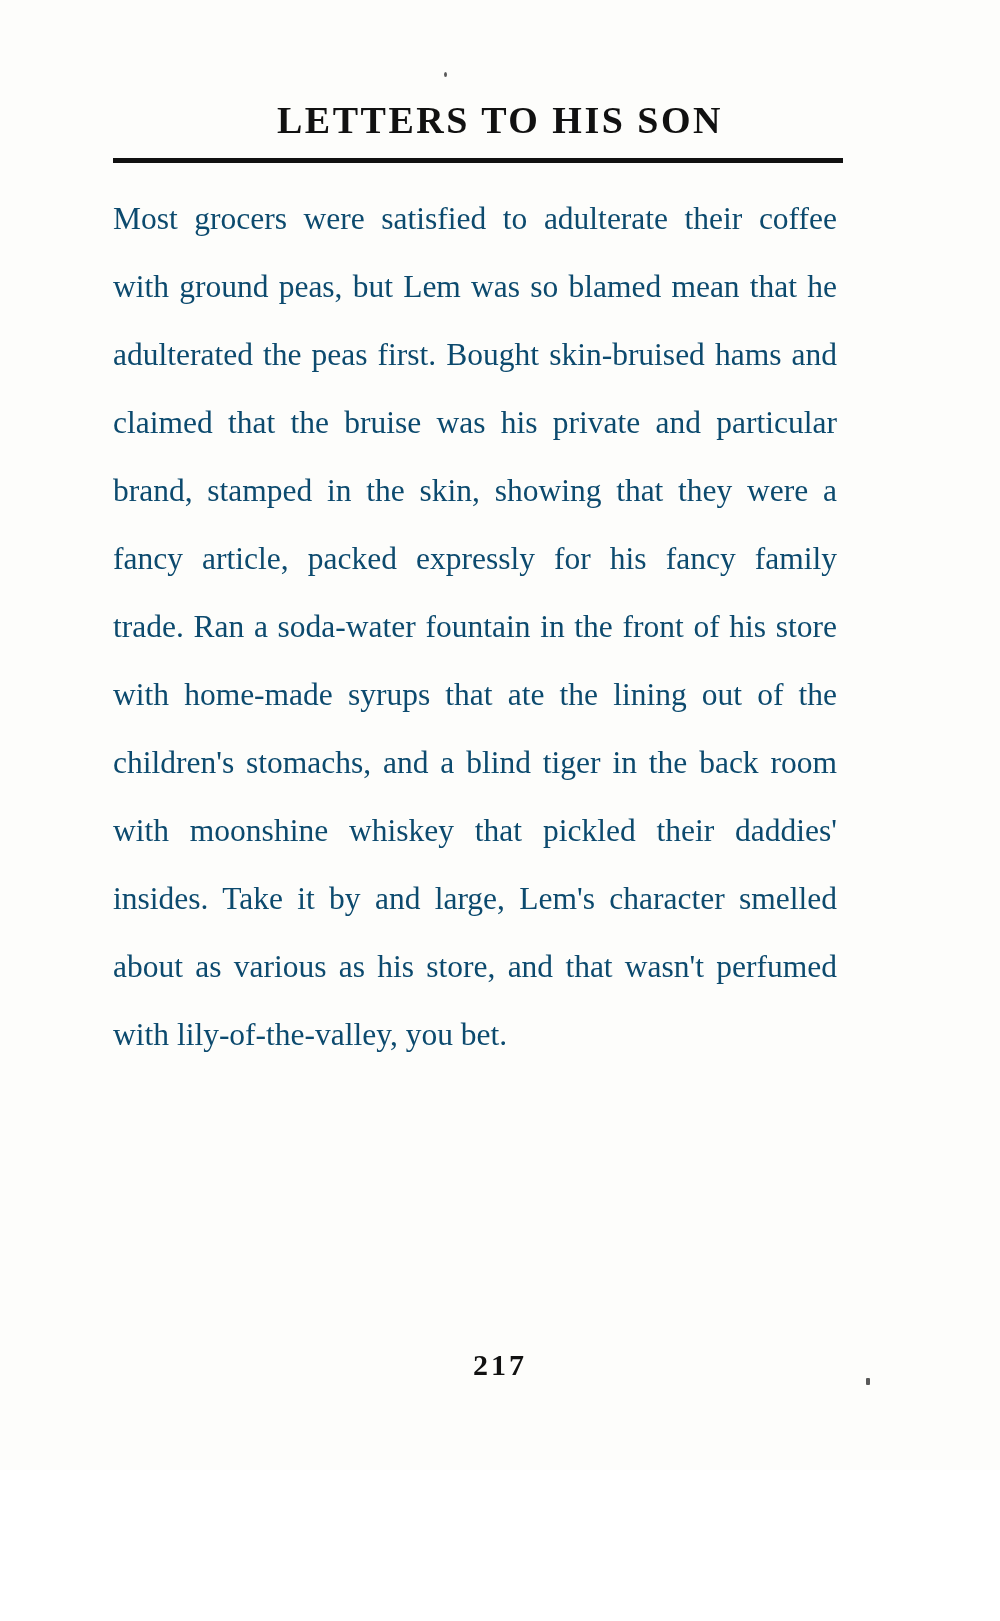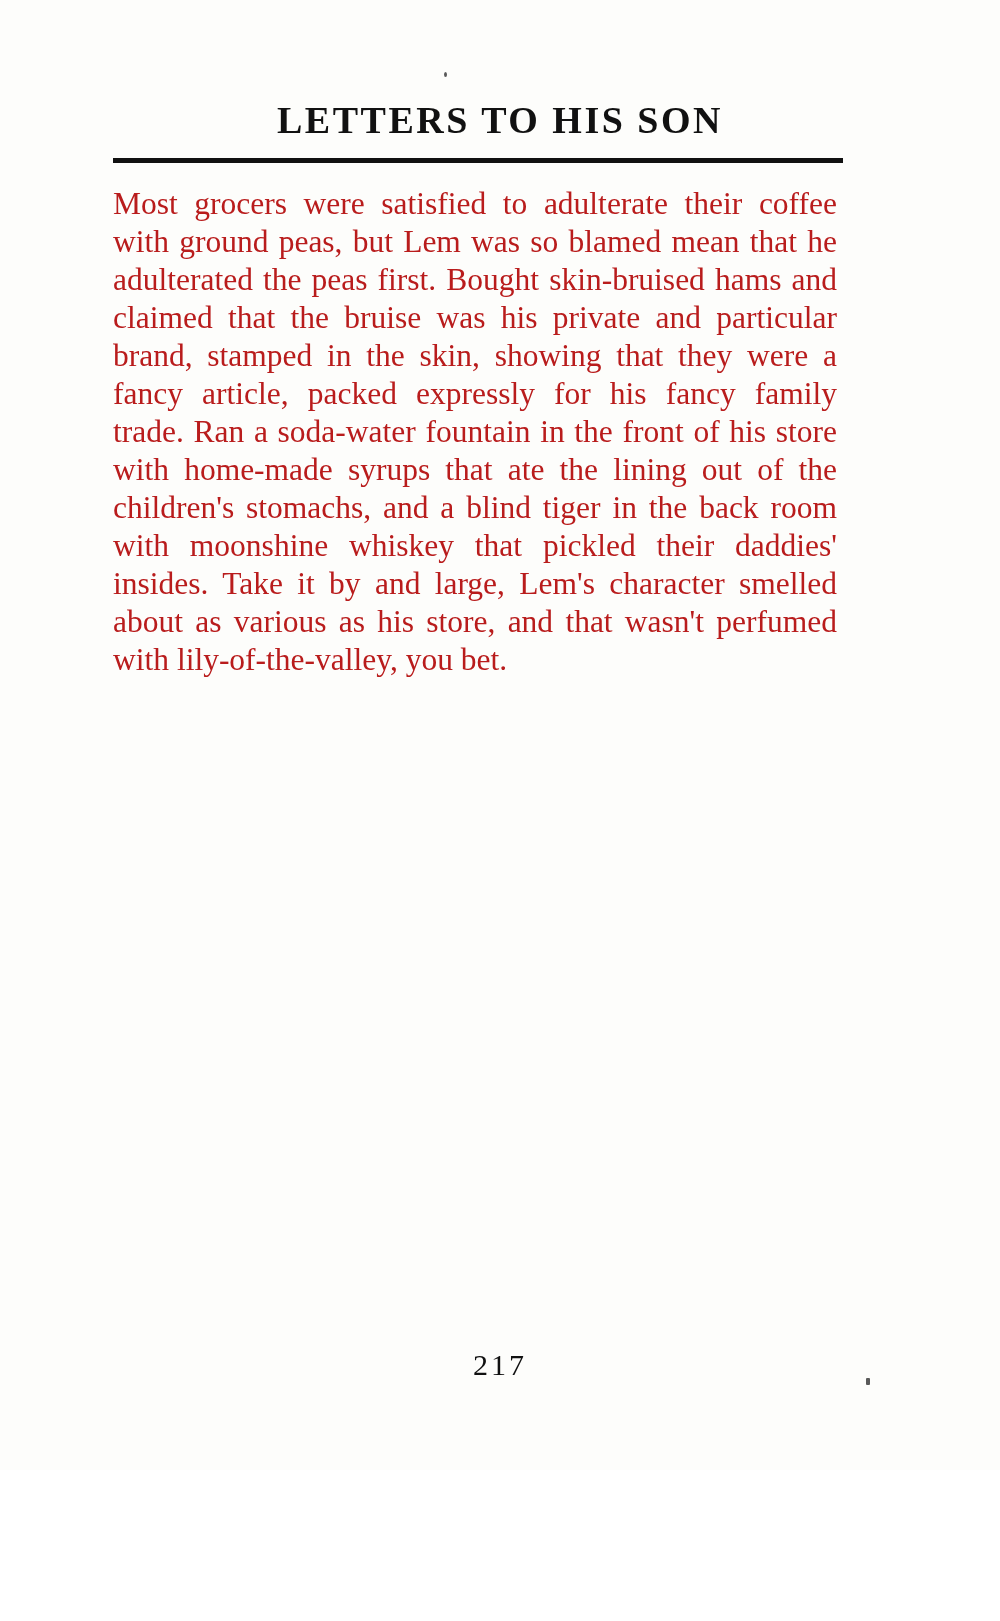--- a/index.html
+++ b/index.html
@@ -45,41 +45,41 @@
   }
   .body-text {
     position: absolute;
     left: 113px;
     top: 185px;
     width: 732px;
   }
   .para {
     margin: 0 8px 0 0;
     font-size: 31.5px;
-    line-height: 38px;
+    line-height: 68px;
     text-align: justify;
     text-justify: inter-word;
-    color: #b91c1c;
+    color: #0c4a6e;
     font-family: "Liberation Serif", serif;
   }
   .para.indent {
     text-indent: 38px;
   }
   .para + .para {
     margin-top: 0px;
   }
   
   .folio {
     position: absolute;
     left: 0;
     right: 0;
     top: 1348px;
     text-align: center;
     font-size: 30px;
-    font-weight: normal;
+    font-weight: bold;
     letter-spacing: 3px;
     color: #111;
     font-family: "Liberation Serif", serif;
   }
   .speck {
     position: absolute;
     background: #5a5a5a;
     border-radius: 50%;
   }
   .speck-top {

